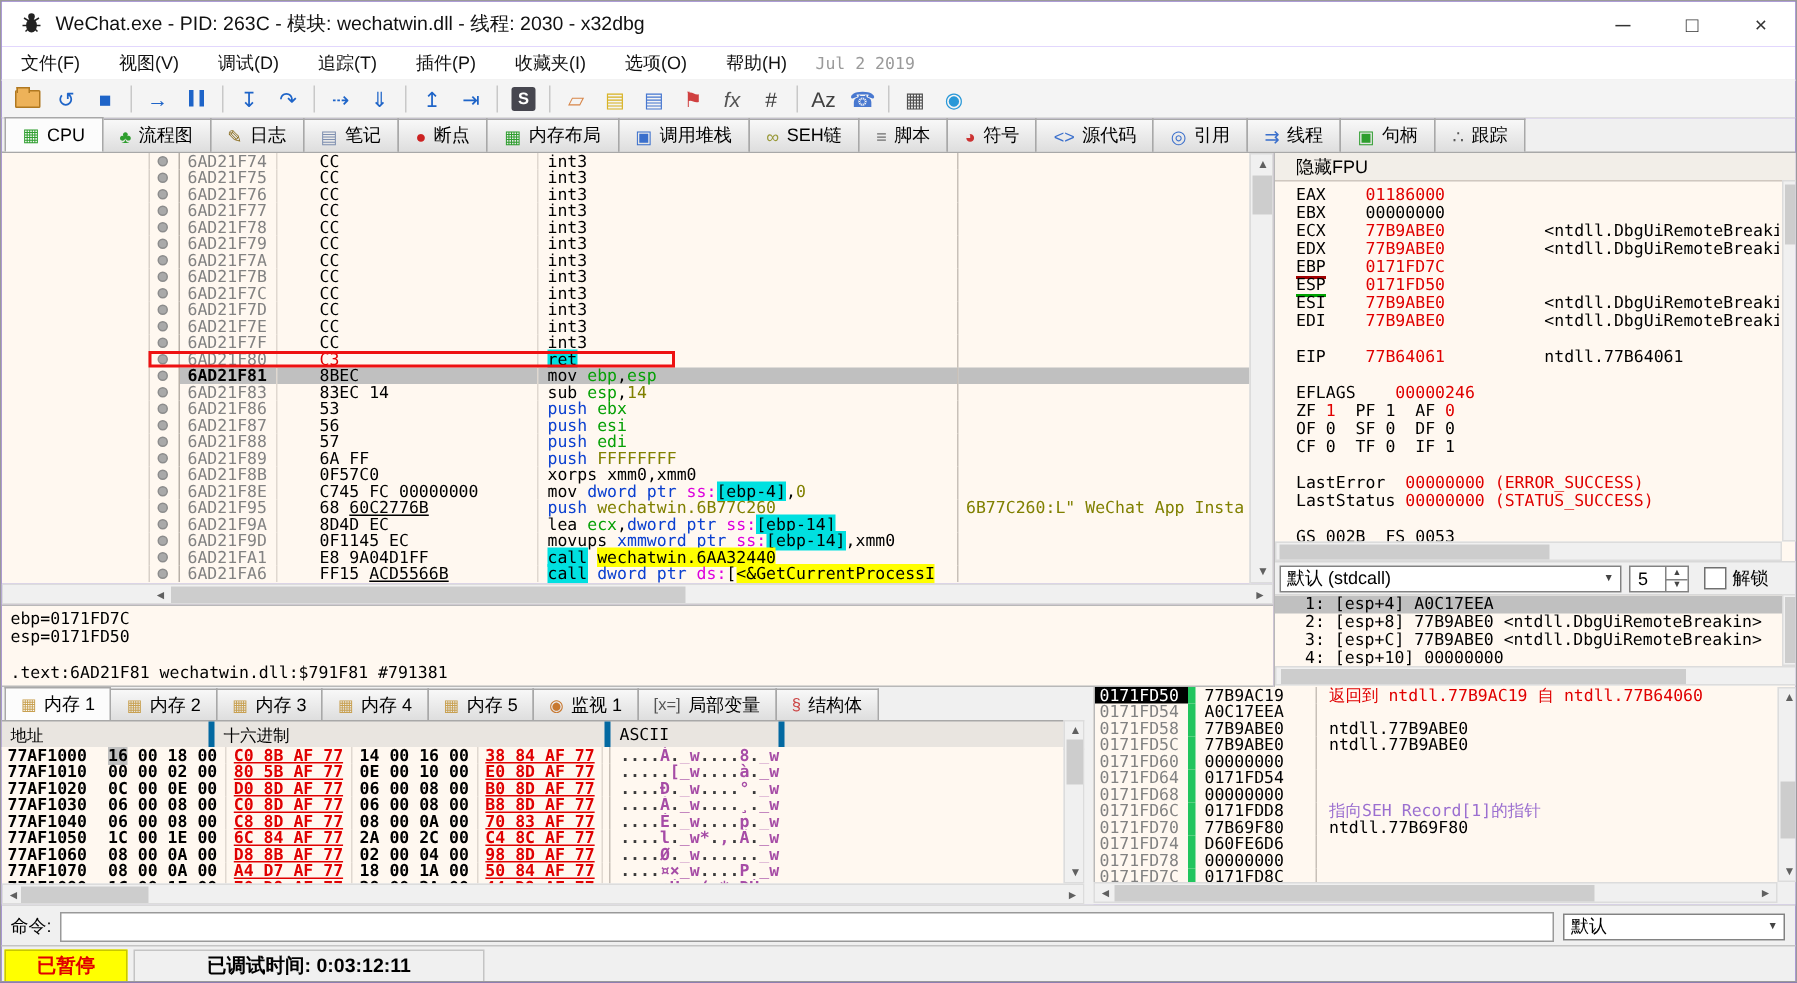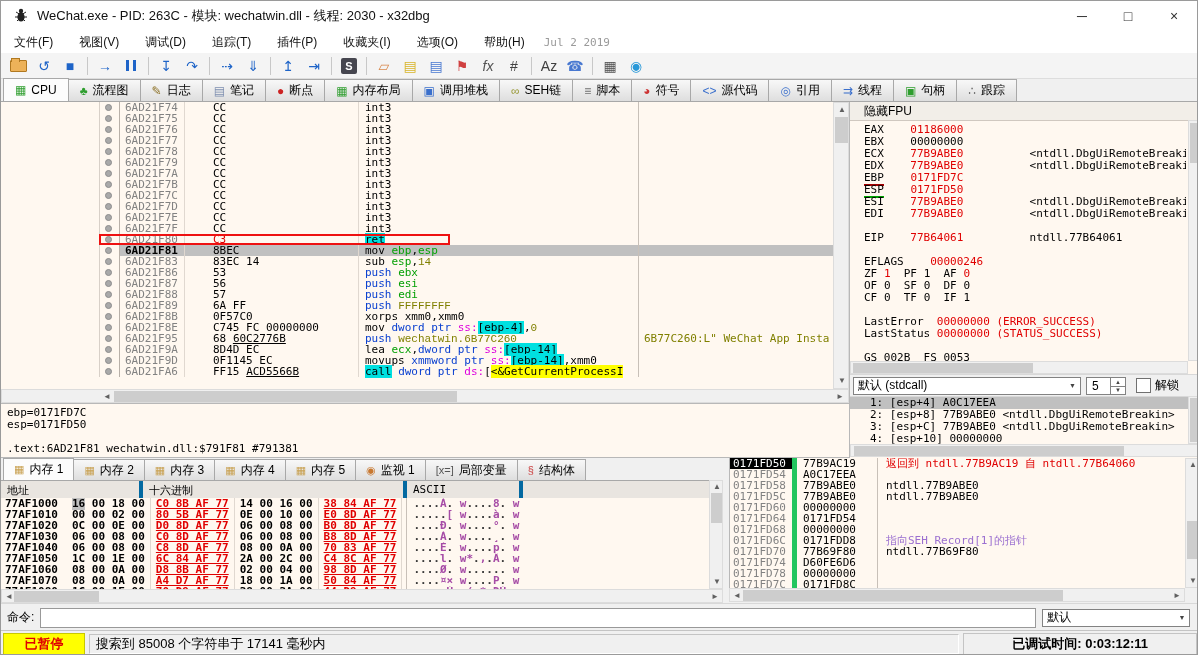--- a/index.html
+++ b/index.html
@@ -40,21 +40,21 @@
   .dbytes{width:174px;flex:none;padding-left:28px;box-sizing:border-box;border-right:1px solid #E0D8D0;}
   .dinstr{width:280px;flex:none;padding-left:6px;box-sizing:border-box;border-right:1px solid #C8C0B8;}
   .dcomm{flex:1;padding-left:5px;overflow:hidden;}
   .drow.sel .daddr{color:#000;font-weight:bold;}
   .drow.sel .daddr,.drow.sel .dbytes,.drow.sel .dinstr,.drow.sel .dcomm{background:#C0C0C0;}
   .redbox{position:absolute;left:98px;top:0;width:351px;height:11px;border:2px solid #EE1111;box-sizing:border-box;z-index:3;}
   
   .tk-k{color:#000;}
   .tk-r{color:#E00000;}
   .tk-g{color:#06A006;}
-  .tk-o{color:#808000;font-family:Liberation Mono, monospace;}
+  .tk-o{color:#808000;}
   .tk-b{color:#0B40D0;}
   .tk-m{color:#DD00DD;}
   .tk-cy{color:#000;background:#00E0E0;}
   .tk-yb{color:#000;background:#FFFF00;}
   .tk-u{color:#000;text-decoration:underline;}
   .tk-cm{color:#808000;}
   .tk-ur{color:#000;border-bottom:2px solid #A00000;}
   .tk-ug{color:#000;border-bottom:2px solid #00A000;}
   .tk-ru{color:#E00000;text-decoration:underline;text-decoration-color:#E00000;}
   .tk-sb{color:#000;background:#C0C0C0;}
@@ -311,20 +311,21 @@
       <div class="drow"><span class="dgut"></span><span class="ddot"><i></i></span><span class="daddr">6AD21F83</span><span class="dbytes"><span class="tk-k">83EC 14</span></span><span class="dinstr"><span class="tk-k">sub </span><span class="tk-g">esp</span><span class="tk-k">,</span><span class="tk-o">14</span></span><span class="dcomm tk-cm"></span></div>
       <div class="drow"><span class="dgut"></span><span class="ddot"><i></i></span><span class="daddr">6AD21F86</span><span class="dbytes"><span class="tk-k">53</span></span><span class="dinstr"><span class="tk-b">push </span><span class="tk-g">ebx</span></span><span class="dcomm tk-cm"></span></div>
       <div class="drow"><span class="dgut"></span><span class="ddot"><i></i></span><span class="daddr">6AD21F87</span><span class="dbytes"><span class="tk-k">56</span></span><span class="dinstr"><span class="tk-b">push </span><span class="tk-g">esi</span></span><span class="dcomm tk-cm"></span></div>
       <div class="drow"><span class="dgut"></span><span class="ddot"><i></i></span><span class="daddr">6AD21F88</span><span class="dbytes"><span class="tk-k">57</span></span><span class="dinstr"><span class="tk-b">push </span><span class="tk-g">edi</span></span><span class="dcomm tk-cm"></span></div>
       <div class="drow"><span class="dgut"></span><span class="ddot"><i></i></span><span class="daddr">6AD21F89</span><span class="dbytes"><span class="tk-k">6A FF</span></span><span class="dinstr"><span class="tk-b">push </span><span class="tk-o">FFFFFFFF</span></span><span class="dcomm tk-cm"></span></div>
       <div class="drow"><span class="dgut"></span><span class="ddot"><i></i></span><span class="daddr">6AD21F8B</span><span class="dbytes"><span class="tk-k">0F57C0</span></span><span class="dinstr"><span class="tk-k">xorps </span><span class="tk-k">xmm0</span><span class="tk-k">,</span><span class="tk-k">xmm0</span></span><span class="dcomm tk-cm"></span></div>
       <div class="drow"><span class="dgut"></span><span class="ddot"><i></i></span><span class="daddr">6AD21F8E</span><span class="dbytes"><span class="tk-k">C745 FC 00000000</span></span><span class="dinstr"><span class="tk-k">mov </span><span class="tk-b">dword ptr </span><span class="tk-m">ss:</span><span class="tk-cy">[ebp-4]</span><span class="tk-k">,</span><span class="tk-o">0</span></span><span class="dcomm tk-cm"></span></div>
       <div class="drow"><span class="dgut"></span><span class="ddot"><i></i></span><span class="daddr">6AD21F95</span><span class="dbytes"><span class="tk-k">68 </span><span class="tk-u">60C2776B</span></span><span class="dinstr"><span class="tk-b">push </span><span class="tk-o">wechatwin.6B77C260</span></span><span class="dcomm tk-cm">6B77C260:L"_WeChat_App_Insta</span></div>
       <div class="drow"><span class="dgut"></span><span class="ddot"><i></i></span><span class="daddr">6AD21F9A</span><span class="dbytes"><span class="tk-k">8D4D EC</span></span><span class="dinstr"><span class="tk-k">lea </span><span class="tk-g">ecx</span><span class="tk-k">,</span><span class="tk-b">dword ptr </span><span class="tk-m">ss:</span><span class="tk-cy">[ebp-14]</span></span><span class="dcomm tk-cm"></span></div>
       <div class="drow"><span class="dgut"></span><span class="ddot"><i></i></span><span class="daddr">6AD21F9D</span><span class="dbytes"><span class="tk-k">0F1145 EC</span></span><span class="dinstr"><span class="tk-k">movups </span><span class="tk-b">xmmword ptr </span><span class="tk-m">ss:</span><span class="tk-cy">[ebp-14]</span><span class="tk-k">,</span><span class="tk-k">xmm0</span></span><span class="dcomm tk-cm"></span></div>
+      <div class="drow"><span class="dgut"></span><span class="ddot"><i></i></span><span class="daddr">6AD21FA1</span><span class="dbytes"><span class="tk-k">E8 9A04D1FF</span></span><span class="dinstr"><span class="tk-cy">call</span><span class="tk-k"> </span><span class="tk-yb">wechatwin.6AA32440</span></span><span class="dcomm tk-cm"></span></div>
       <div class="drow"><span class="dgut"></span><span class="ddot"><i></i></span><span class="daddr">6AD21FA6</span><span class="dbytes"><span class="tk-k">FF15 </span><span class="tk-u">ACD5566B</span></span><span class="dinstr"><span class="tk-cy">call</span><span class="tk-k"> </span><span class="tk-b">dword ptr </span><span class="tk-m">ds:</span><span class="tk-k">[</span><span class="tk-yb">&lt;&amp;GetCurrentProcessI</span></span><span class="dcomm tk-cm"></span></div>
     </div>
 
   <div class="sbar" style="left:832px;top:101px;width:16px;height:287px;">
     <span class="sarr" style="left:4px;top:3px;">▲</span>
     <div class="sthumb" style="left:1px;top:14px;width:13px;height:26px;"></div>
     <span class="sarr" style="left:4px;bottom:3px;">▼</span>
   </div>
 
   <div class="sbar" style="left:0px;top:388px;width:848px;height:14px;">
@@ -495,17 +496,16 @@
     <span id="cmdlabel">命令:</span>
     <input id="cmdinput" type="text" value="" style="">
     <div class="combo" id="cmdcombo">
       <span>默认</span>
       <span class="arr">▼</span>
     </div>
   </div>
 
   <div id="statusbar">
     <div id="statebadge">已暂停</div>
-    <div id="statusmsg">搜索到 85008 个字符串于 17141 毫秒内</div>
     <div id="statusright">已调试时间:  0:03:12:11</div>
   </div>
 
 </div>
 
 </body></html>

